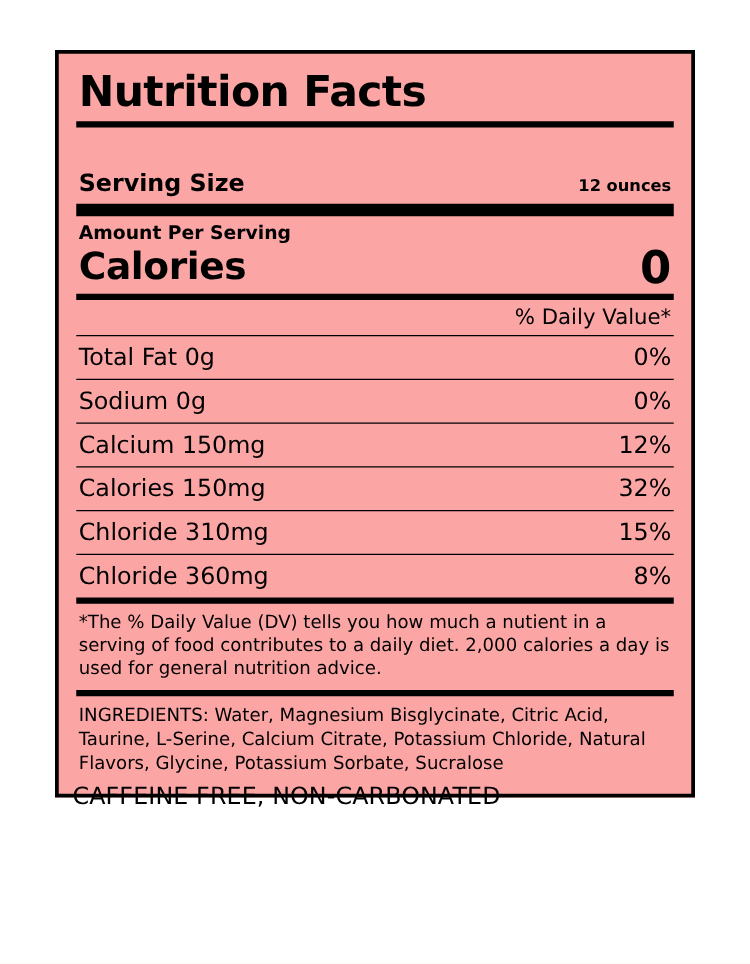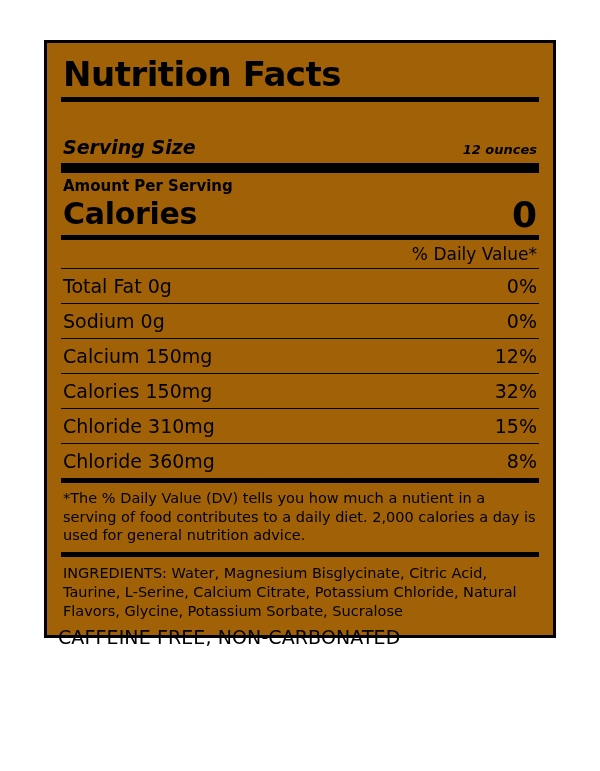--- a/index.html
+++ b/index.html
@@ -16,21 +16,21 @@
     overflow: hidden;
   }
 
   .panel {
     position: absolute;
     left: 44px;
     top: 40px;
     width: 512px;
     box-sizing: border-box;
     border: 3px solid #000;
-    background: #a16207;
+    background: #fca5a5;
     padding: 10px 14px 12px 14px;
   }
 
   .title {
     font-size: 34px;
     font-weight: bold;
     letter-spacing: -0.5px;
     line-height: 1.12;
     margin: 2px 0 4px 2px;
   }
@@ -53,21 +53,20 @@
   .row {
     display: flex;
     justify-content: space-between;
     align-items: baseline;
   }
 
   .serving-row {
     padding: 4px 2px 5px 2px;
     font-size: 19px;
     font-weight: bold;
-    font-style: italic;
   }
   .serving-row .value {
     font-size: 13px;
     font-weight: bold;
     margin-top: 36px;
   }
 
   .amount-label {
     font-size: 15px;
     font-weight: bold;

